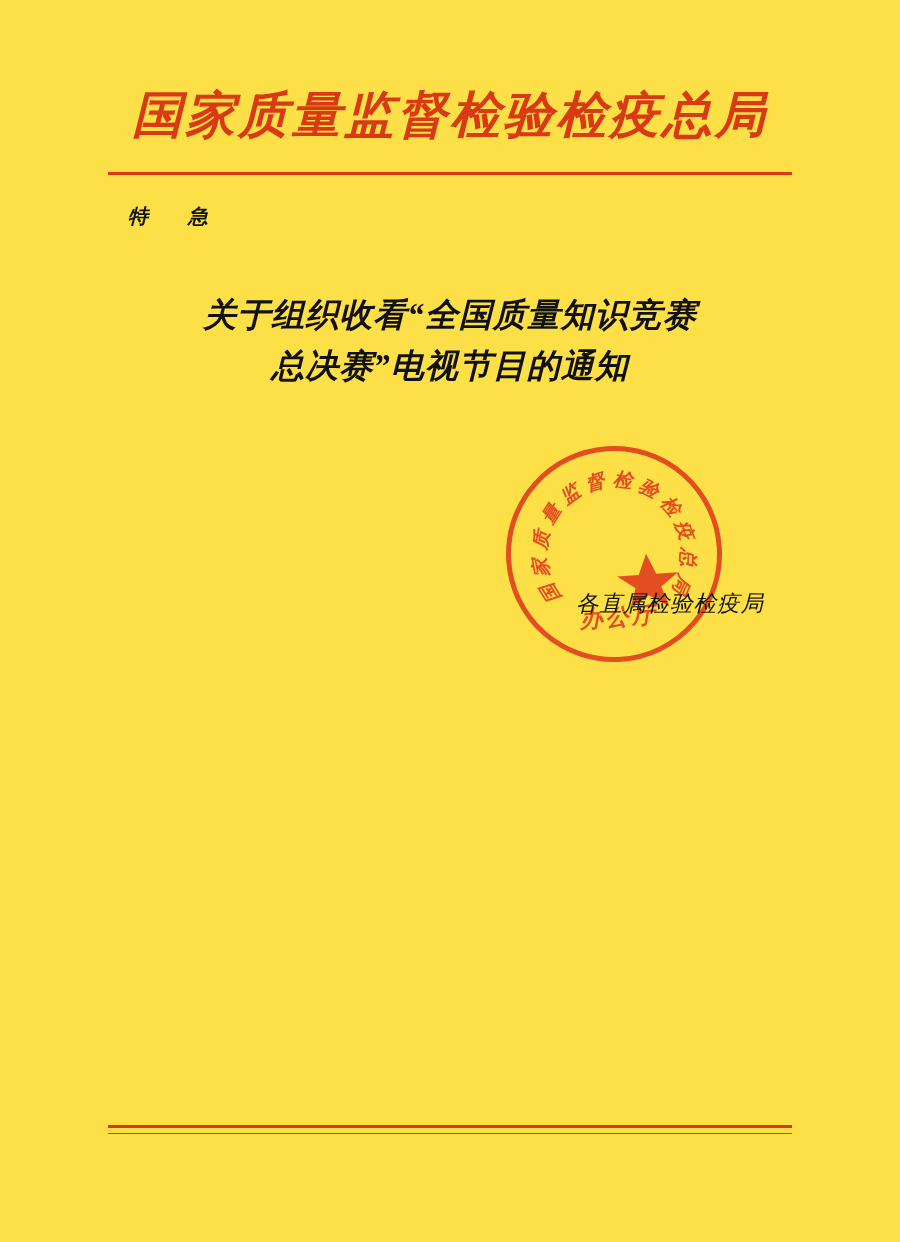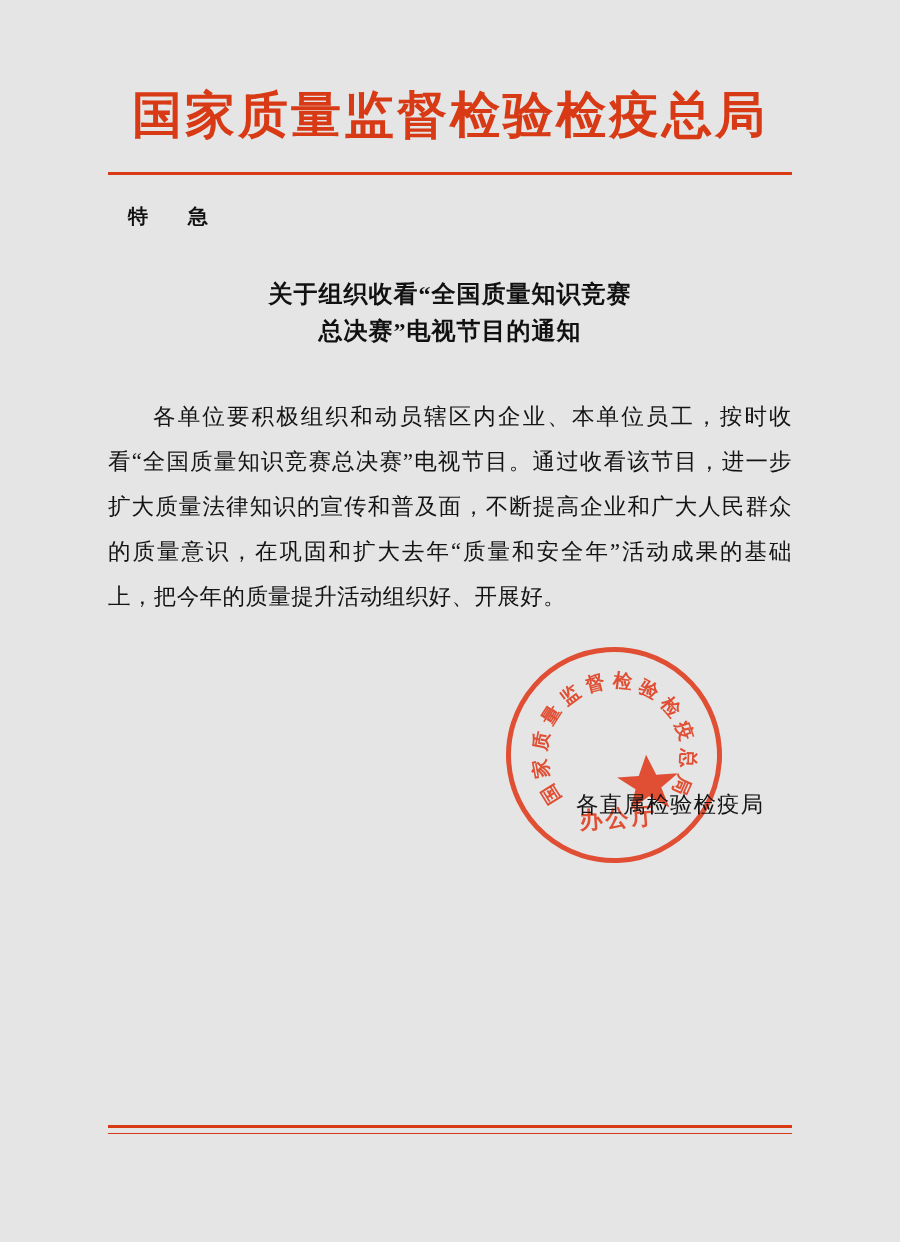--- a/index.html
+++ b/index.html
@@ -13,21 +13,22 @@
     font-family: "Liberation Serif", "DejaVu Serif", serif;
     color: #1a1a1a;
     position: relative;
     overflow: hidden;
   }
   .page {
     position: absolute;
     left: 0; top: 0;
     width: 900px;
     height: 1242px;
-    background: #e5e5e5;
+    background: #fde047;
+    font-style: italic;
   }
   .content {
     position: absolute;
     left: 108px;
     top: 0;
     width: 684px;
   }
 
   
   .masthead {
@@ -66,24 +67,24 @@
   }
   .meta-docnum {
     font-size: 20px;
     color: #111;
     letter-spacing: 1px;
     padding-right: 38px;
   }
 
   
   .doc-title {
-    margin-top: 46px;
+    margin-top: 60px;
     text-align: center;
     font-weight: bold;
-    font-size: 24px;
+    font-size: 33px;
     line-height: 1.55;
     letter-spacing: 1px;
     color: #111;
   }
 
   
   .body-text {
     margin-top: 44px;
     font-size: 22.5px;
     line-height: 2.0;
@@ -194,21 +195,20 @@
     <div class="meta-row">
       <div class="meta-urgent">特　急</div>
     </div>
 
     <div class="doc-title">
       <div>关于组织收看“全国质量知识竞赛</div>
       <div>总决赛”电视节目的通知</div>
     </div>
 
     <div class="body-text">
-      <p class="indent">各单位要积极组织和动员辖区内企业、本单位员工，按时收看“全国质量知识竞赛总决赛”电视节目。通过收看该节目，进一步扩大质量法律知识的宣传和普及面，不断提高企业和广大人民群众的质量意识，在巩固和扩大去年“质量和安全年”活动成果的基础上，把今年的质量提升活动组织好、开展好。</p>
     </div>
 
     <div class="sign-area">
       <div class="seal">
         <div class="seal-inner">
           <div class="seal-ring-text" id="seal-ring">
               <span style="transform: translate(-65.3381px, 34.7409px) rotate(-118deg) translate(-50%, -50%);">国</span>
               <span style="transform: translate(-73.5176px, 8.43536px) rotate(-96.5455deg) translate(-50%, -50%);">家</span>
               <span style="transform: translate(-71.5088px, -19.0392px) rotate(-75.0909deg) translate(-50%, -50%);">质</span>
               <span style="transform: translate(-59.59px, -43.8752px) rotate(-53.6364deg) translate(-50%, -50%);">量</span>

